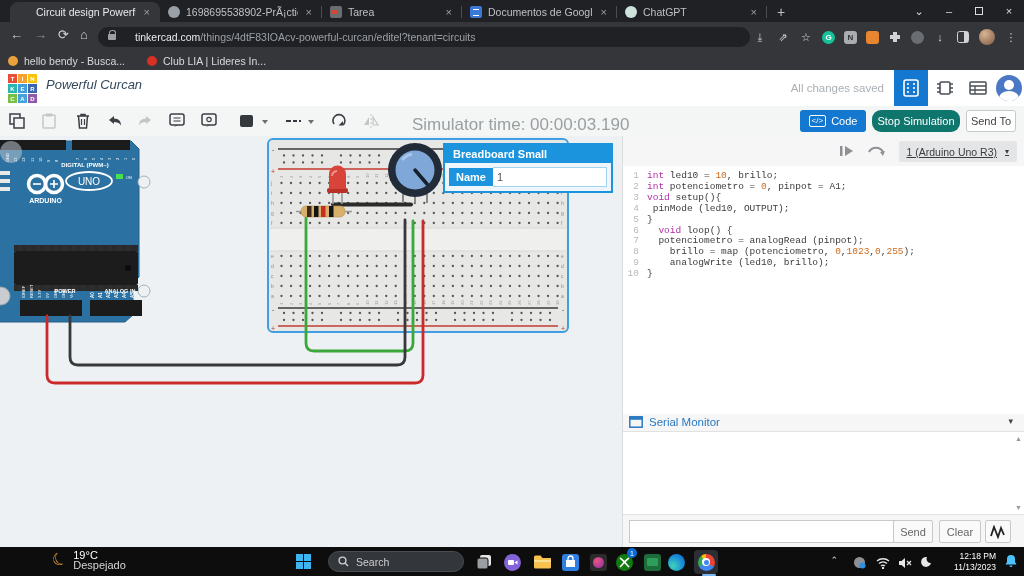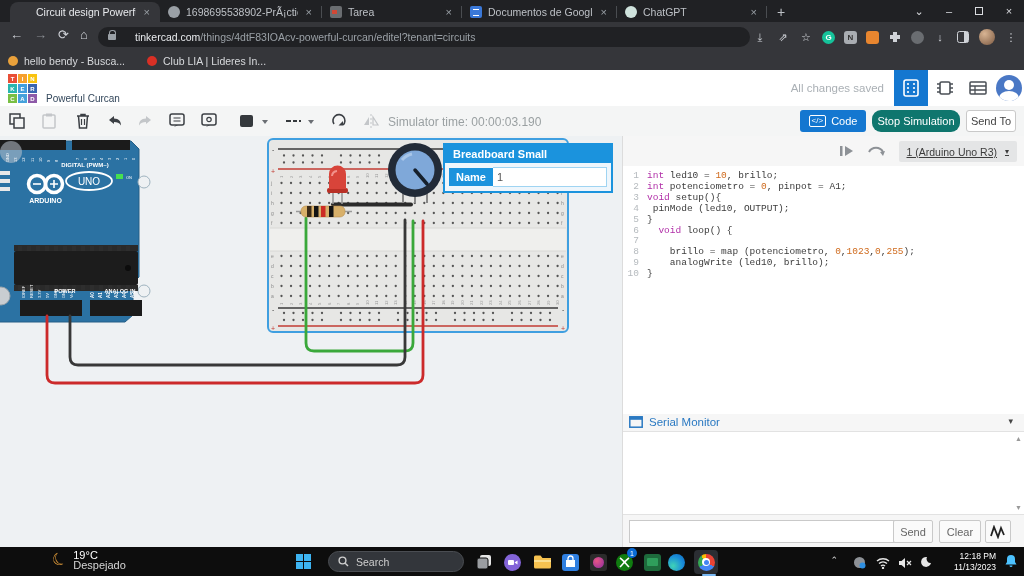--- a/index.html
+++ b/index.html
@@ -43,34 +43,34 @@
 
   
   #bookmarksbar { position:absolute; left:0; top:52px; width:1024px; height:18px; background:#35363a; display:flex; align-items:center; padding-left:8px; gap:22px; }
   .bm { display:flex; align-items:center; gap:6px; font-size:10.5px; color:#d8dadd; }
   .bm .bdot { width:10px; height:10px; border-radius:50%; }
 
   
   #tcheader { position:absolute; left:0; top:70px; width:1024px; height:36px; background:#ffffff; }
   #tclogo { position:absolute; left:8px; top:4px; display:grid; grid-template-columns:repeat(3,9px); grid-template-rows:repeat(3,9px); gap:1px; }
   #tclogo span { color:#fff; font-size:6px; font-weight:bold; display:flex; align-items:center; justify-content:center; }
-  #doc-title { position:absolute; left:46px; top:23px; font-size:10px; color:#33475b; }
+  #doc-title { position:absolute; left:46px; top:7px; font-size:13px; color:#33475b;font-style:italic; }
   #savestatus { position:absolute; right:140px; top:12px; font-size:11.5px; color:#aab0b5; }
   #view-bb { position:absolute; right:96px; top:0; width:34px; height:36px; background:#1477d0; display:flex; align-items:center; justify-content:center; }
   #view-sch { position:absolute; right:62px; top:0; width:34px; height:36px; display:flex; align-items:center; justify-content:center; }
   #view-list { position:absolute; right:30px; top:0; width:32px; height:36px; display:flex; align-items:center; justify-content:center; }
   #avatar-tc { position:absolute; right:2px; top:5px; width:26px; height:26px; border-radius:50%; background:#4a78c5; overflow:hidden; }
   #avatar-tc::before { content:""; position:absolute; left:8px; top:5px; width:10px; height:10px; border-radius:50%; background:#fff; }
   #avatar-tc::after { content:""; position:absolute; left:3px; top:16px; width:20px; height:14px; border-radius:50%; background:#fff; }
 
   
   #edittoolbar { position:absolute; left:0; top:106px; width:1024px; height:30px; background:#f4f5f5; }
   .tbi { position:absolute; top:6px; width:18px; height:18px; }
   .tbi svg { display:block; }
-  #simtime { position:absolute; left:388px; top:9px; font-size:12px; color:#9aa0a2; }
+  #simtime { position:absolute; left:412px; top:9px; font-size:17px; color:#9aa0a2; }
   .btn { position:absolute; top:4px; height:22px; border-radius:3px; font-size:11px; display:flex; align-items:center; justify-content:center; gap:5px; }
   #btn-code { right:158px; width:66px; background:#1477d0; color:#fff; }
   #btn-code .codeic { font-size:8px; border:1px solid #fff; border-radius:2px; padding:0 2px; line-height:10px; }
   #btn-stop { right:64px; width:88px; background:#0f766e; color:#fff;border-radius:9px; }
   #btn-send { right:8px; width:50px; background:#fff; border:1px solid #c9c9c9; color:#444; }
 
   
   #canvas { position:absolute; left:0; top:136px; width:622px; height:411px; background:#eef1f3; }
   #circuit { position:absolute; left:0; top:0; }
 
@@ -1021,20 +1021,21 @@
       <div class="cl">
         <span class="ln">5</span>
         <span class="ct">}</span>
       </div>
       <div class="cl">
         <span class="ln">6</span>
         <span class="ct">  <span class="kw">void</span> loop() {</span>
       </div>
       <div class="cl">
         <span class="ln">7</span>
+        <span class="ct">  potenciometro = analogRead (pinpot);</span>
       </div>
       <div class="cl">
         <span class="ln">8</span>
         <span class="ct">    brillo = map (potenciometro, <span class="num">0</span>,<span class="num">1023</span>,<span class="num">0</span>,<span class="num">255</span>);</span>
       </div>
       <div class="cl">
         <span class="ln">9</span>
         <span class="ct">    analogWrite (led10, brillo);</span>
       </div>
       <div class="cl">

